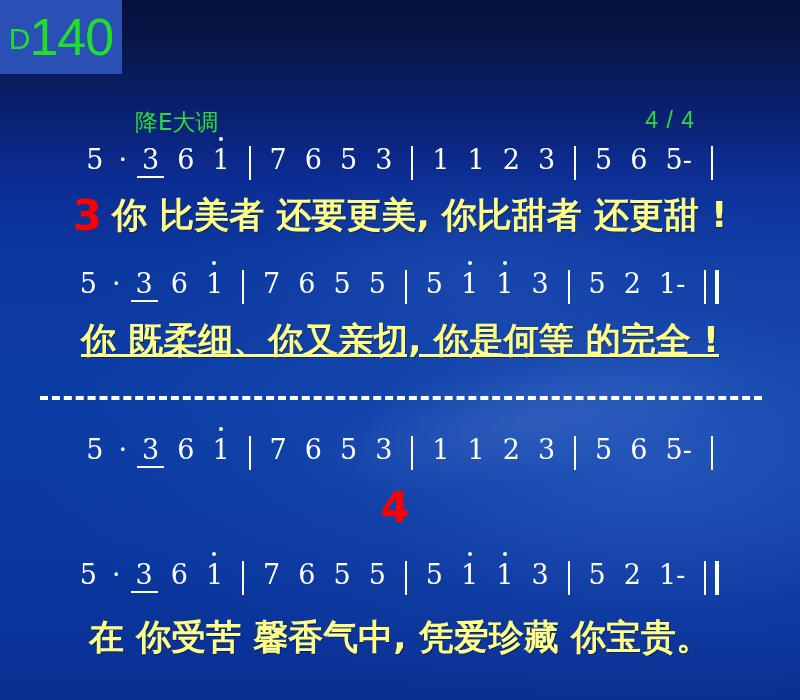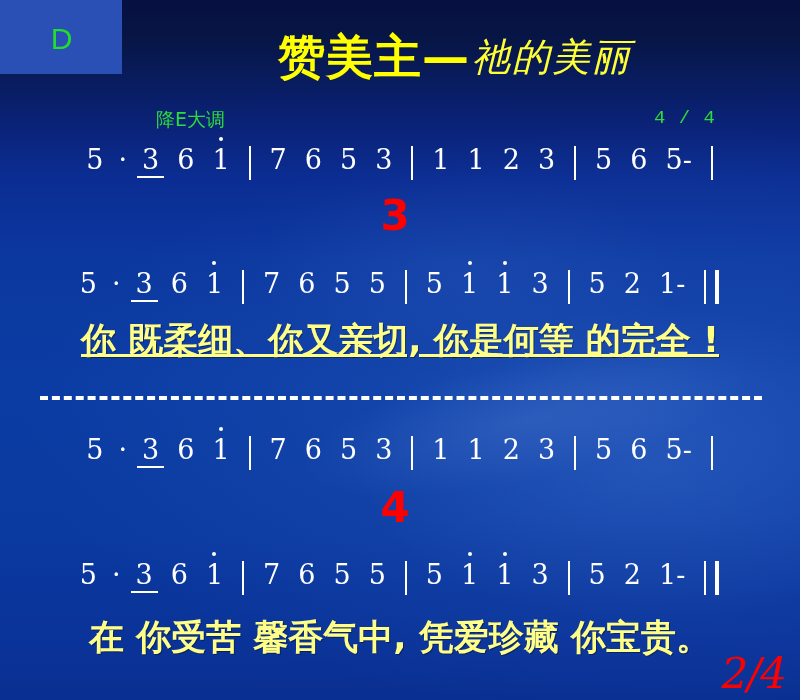--- a/index.html
+++ b/index.html
@@ -104,33 +104,33 @@
     color: #ffff33;
     font-style: italic;
     letter-spacing: 2px;
     vertical-align: middle;
     margin-left: 2px;
   }
 
   
   #meta-row {
     position: absolute;
-    left: 156px; top: 107px;
+    left: 135px; top: 107px;
     width: 560px;
     height: 26px;
     color: #2ddb3a;
-    font-size: 19px;
+    font-size: 23px;
   }
   #key-signature {
     position: absolute; left: 0; top: 0;
     font-family: "DejaVu Sans", sans-serif;
   }
   #time-signature {
     position: absolute; right: 0; top: 0;
-    font-family: Liberation Mono, monospace;
+    font-family: Liberation Sans, sans-serif;
     letter-spacing: 1px;
   }
 
   
   .notation {
     position: absolute;
     left: 0;
     width: 800px;
     height: 40px;
     color: #ffffff;
@@ -241,25 +241,23 @@
 <body>
 
 <div id="slide">
 
   <div class="swirl swirl-a"></div>
   <div class="swirl swirl-b"></div>
   <div class="swirl swirl-c"></div>
 
   <div id="song-badge">
     <span class="prefix">D</span>
+      <span class="num">140</span>
   </div>
 
-  <div id="title-row">
-    <span id="title-main">赞美主—</span><span id="title-sub">祂的美丽</span>
-  </div>
 
   <div id="meta-row">
     <span id="key-signature">降E大调</span>
     <span id="time-signature">4 / 4</span>
   </div>
 
   <div id="music-body">
       <div class="notation" style="top: 139px;">
         <span class="measure">
           <span class="note">5</span>
@@ -285,20 +283,21 @@
         <span class="barline"></span>
         <span class="measure">
           <span class="note">5</span>
           <span class="note">6</span>
           <span class="note">5-</span>
         </span>
         <span class="barline"></span>
       </div>
       <div class="lyrics" style="top: 190px;">
         <span class="verse-num">3</span>
+        <span class="lyric-text">你 比美者 还要更美, 你比甜者 还更甜 !</span>
       </div>
       <div class="notation" style="top: 263px;">
         <span class="measure">
           <span class="note">5</span>
           <span class="note dot-sep">·</span>
           <span class="note half">3</span>
           <span class="note">6</span>
           <span class="note oct-up">1</span>
         </span>
         <span class="barline"></span>
@@ -389,15 +388,14 @@
         </span>
         <span class="barline final"></span>
       </div>
       <div class="lyrics" style="top: 612px;">
         <span class="lyric-text">在 你受苦 馨香气中, 凭爱珍藏 你宝贵。</span>
       </div>
     </div>
 
   <div id="divider"></div>
 
-  <div id="page-indicator">2/4</div>
 
 </div>
 
 </body></html>

